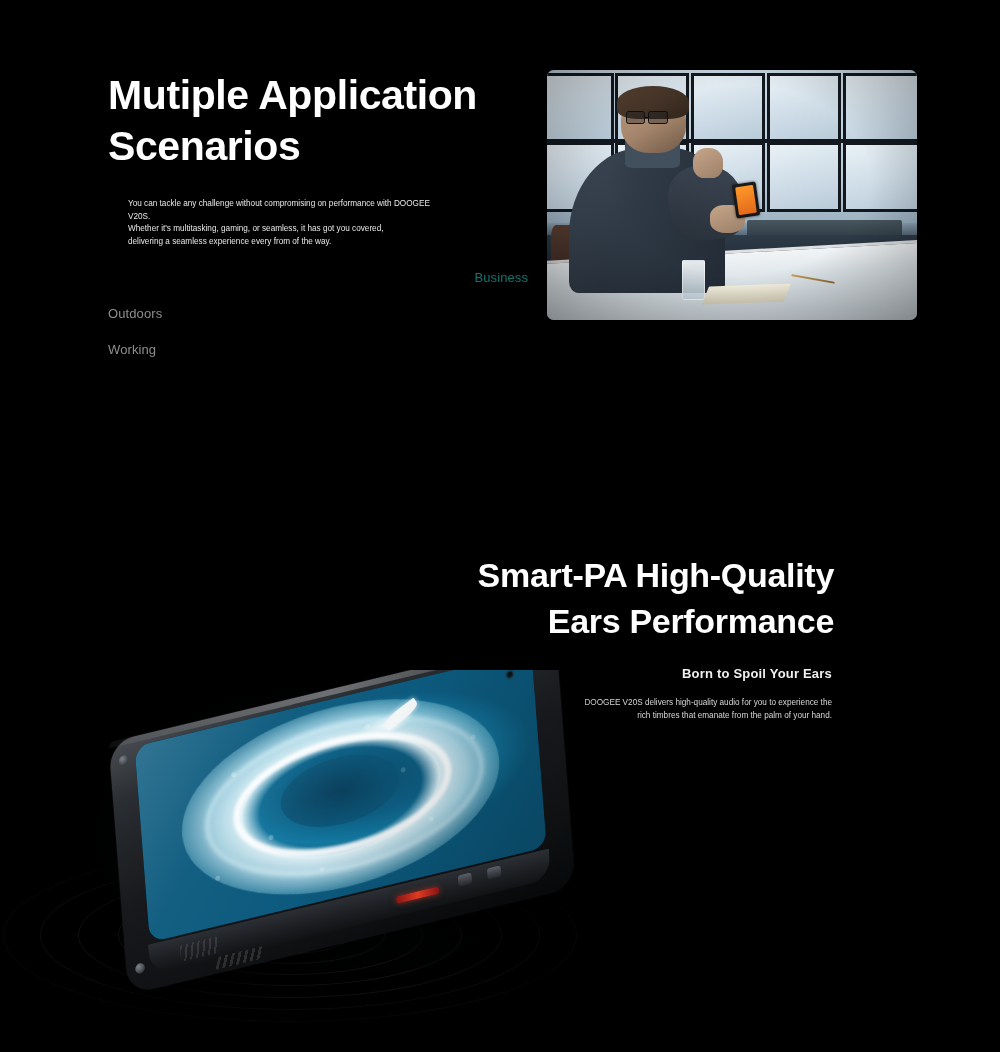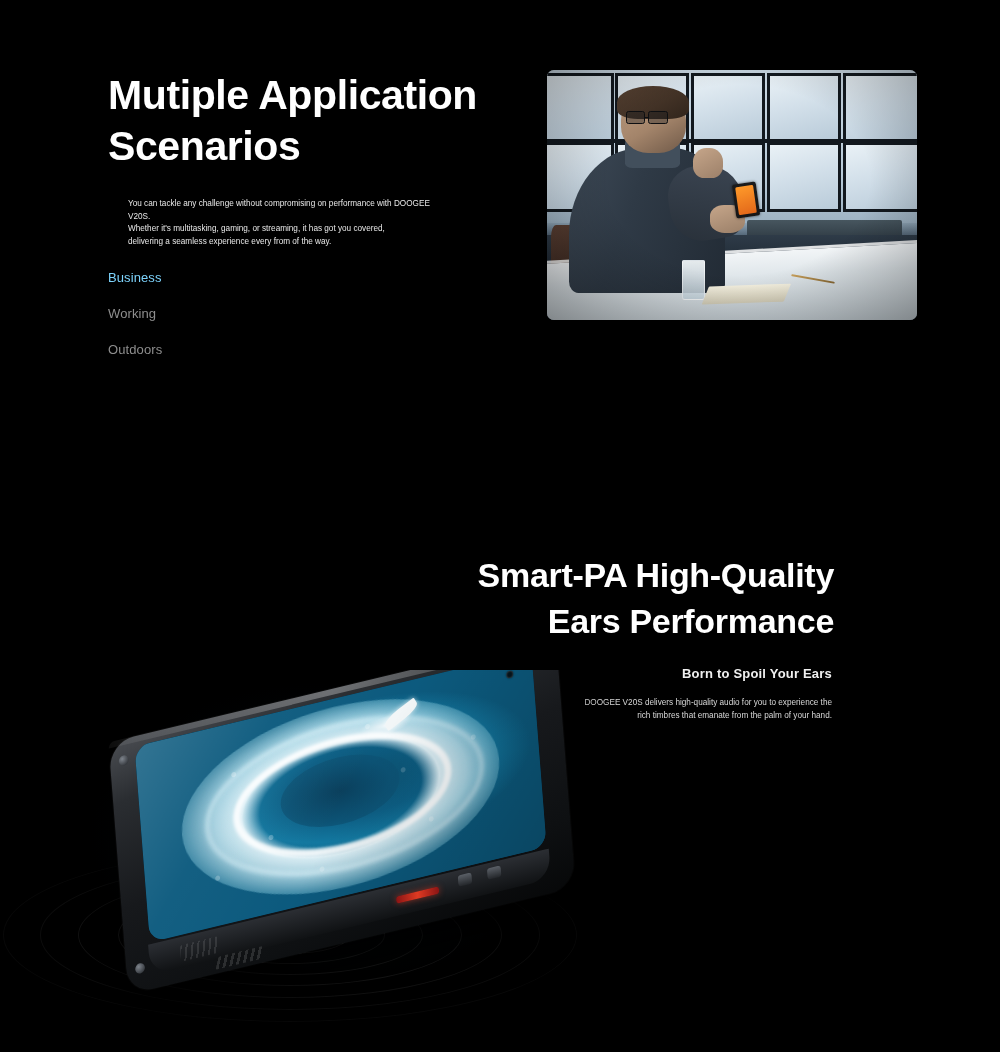--- a/index.html
+++ b/index.html
@@ -339,28 +339,28 @@
 
     <div class="apps-copy">
 
       <h1 class="headline-1">
         <span class="l1">Mutiple Application</span>
         <span class="l2">Scenarios</span>
       </h1>
 
       <p class="apps-paragraph">
         <span>You can tackle any challenge without compromising on performance with DOOGEE V20S.</span>
-        <span>Whether it's multitasking, gaming, or streaming, it has got you covered,</span>
+        <span>Whether it's multitasking, gaming, or seamless, it has got you covered,</span>
         <span>delivering a seamless experience every from of the way.</span>
       </p>
 
       <nav class="scenario-list">
-        <div class="scenario-item is-active" style="color: #7dd3fc;">Business</div>
+        <div class="scenario-item is-active" style="color: #0f766e; text-align: right;">Business</div>
+        <div class="scenario-item" style="color: rgb(142, 142, 142);">Outdoors</div>
         <div class="scenario-item" style="color: rgb(142, 142, 142);">Working</div>
-        <div class="scenario-item" style="color: rgb(142, 142, 142);">Outdoors</div>
       </nav>
 
     </div>
 
     <figure class="apps-photo">
       <div class="ph-room"></div>
 
       <div class="ph-windows">
         <div class="ph-win" style="left:-2%;  top:2%;  width:20%; height:44%;"></div>
         <div class="ph-win" style="left:18.5%;top:2%;  width:20%; height:44%;"></div>

